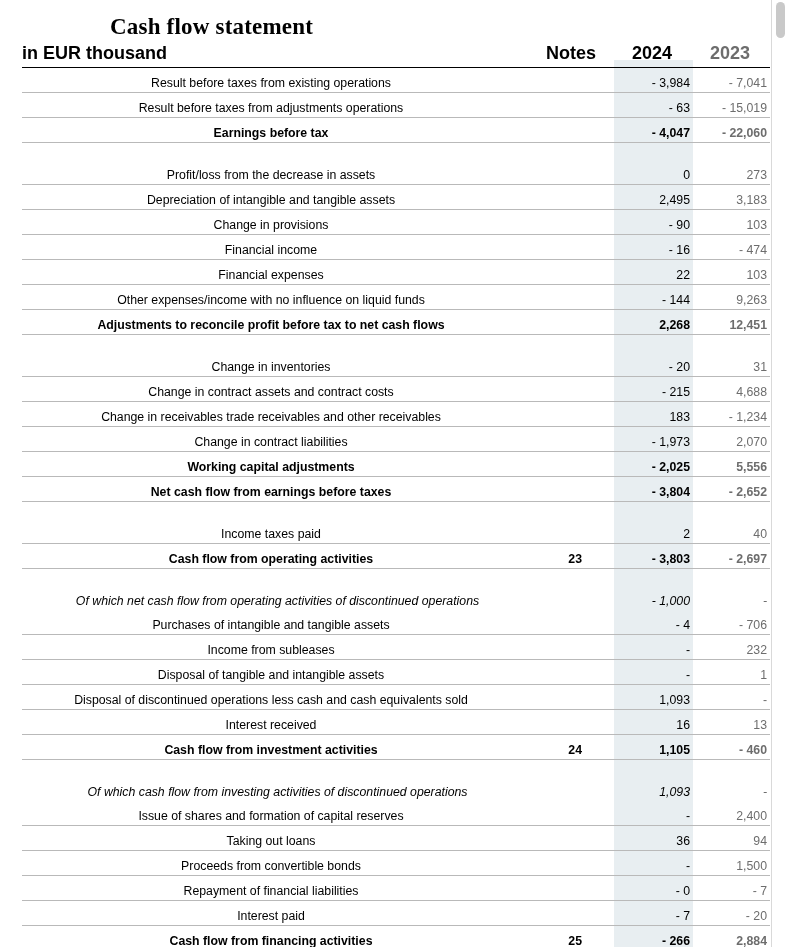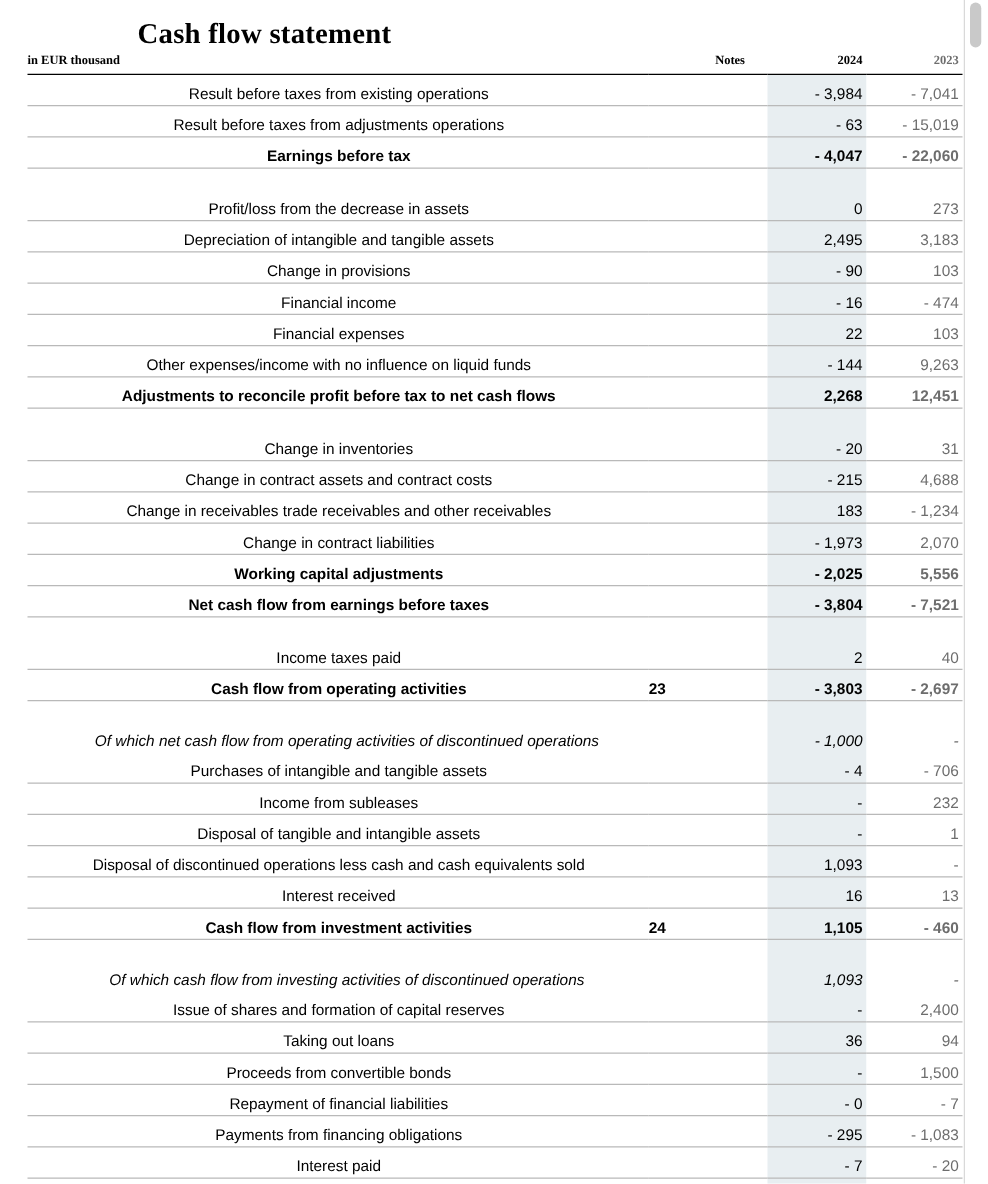--- a/index.html
+++ b/index.html
@@ -80,45 +80,45 @@
   table.cf col.c-2023  { width: 77px; }
 
   table.cf th, table.cf td {
     padding: 0;
     vertical-align: bottom;
     line-height: 1;
   }
 
   
   tr.head th {
-    font-size: 10px;
+    font-size: 18px;
     font-weight: bold;
-    font-family: Liberation Serif, serif;
+    font-family: Liberation Sans, sans-serif;
     padding-bottom: 5px;
     border-bottom: 1.6px solid #000;
     margin-top: 24px;
   }
   tr.head th.lbl { text-align: left; }
-  tr.head th.num { text-align: right; padding-right: 3px; }
+  tr.head th.num { text-align: center; padding-right: 3px; }
   tr.head th.notes { text-align: right; padding-right: 18px; }
   tr.head th.y2023 { color: #6d6d6d; }
 
   
   tr.r td {
     height: 21px;
     border-bottom: 1px solid #b9b9b9;
     font-size: 12.3px;
   }
   tr.r td.lbl {
     text-align: center;
     padding-left: 1px;
     padding-bottom: 3px;
   }
   tr.r td.notes {
-    text-align: left;
+    text-align: right;
     padding-bottom: 3px;
     padding-right: 32px;
   }
   tr.r td.num {
     text-align: right;
     padding-right: 3px;
     padding-bottom: 3px;
   }
   tr.r td.y2023 { color: #6d6d6d; }
 
@@ -263,21 +263,21 @@
         <tr class="r bold">
           <td class="lbl">Working capital adjustments</td>
           <td class="notes"></td>
           <td class="num c2024">- 2,025</td>
           <td class="num y2023">5,556</td>
         </tr>
         <tr class="r bold">
           <td class="lbl">Net cash flow from earnings before taxes</td>
           <td class="notes"></td>
           <td class="num c2024">- 3,804</td>
-          <td class="num y2023">- 7,521</td>
+          <td class="num y2023">- 2,652</td>
         </tr>
         <tr class="sp">
           <td colspan="4"></td>
         </tr>
         <tr class="r">
           <td class="lbl">Income taxes paid</td>
           <td class="notes"></td>
           <td class="num c2024">2</td>
           <td class="num y2023">40</td>
         </tr>
@@ -359,26 +359,20 @@
           <td class="num c2024">-</td>
           <td class="num y2023">1,500</td>
         </tr>
         <tr class="r">
           <td class="lbl">Repayment of financial liabilities</td>
           <td class="notes"></td>
           <td class="num c2024">- 0</td>
           <td class="num y2023">- 7</td>
         </tr>
         <tr class="r">
-          <td class="lbl">Payments from financing obligations</td>
-          <td class="notes"></td>
-          <td class="num c2024">- 295</td>
-          <td class="num y2023">- 1,083</td>
-        </tr>
-        <tr class="r">
           <td class="lbl">Interest paid</td>
           <td class="notes"></td>
           <td class="num c2024">- 7</td>
           <td class="num y2023">- 20</td>
         </tr>
         <tr class="r bold">
           <td class="lbl">Cash flow from financing activities</td>
           <td class="notes">25</td>
           <td class="num c2024">- 266</td>
           <td class="num y2023">2,884</td>

